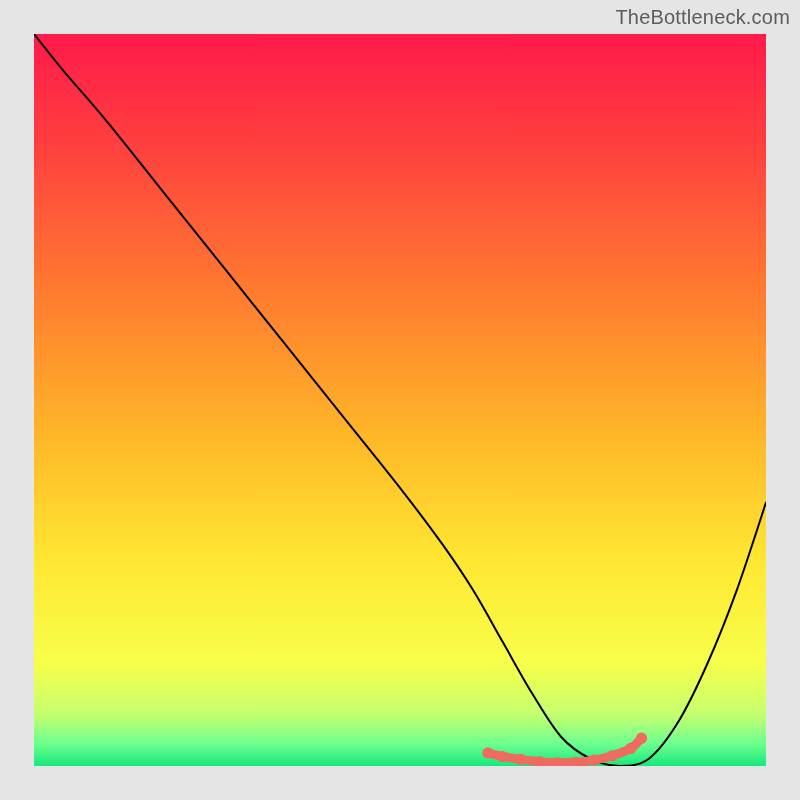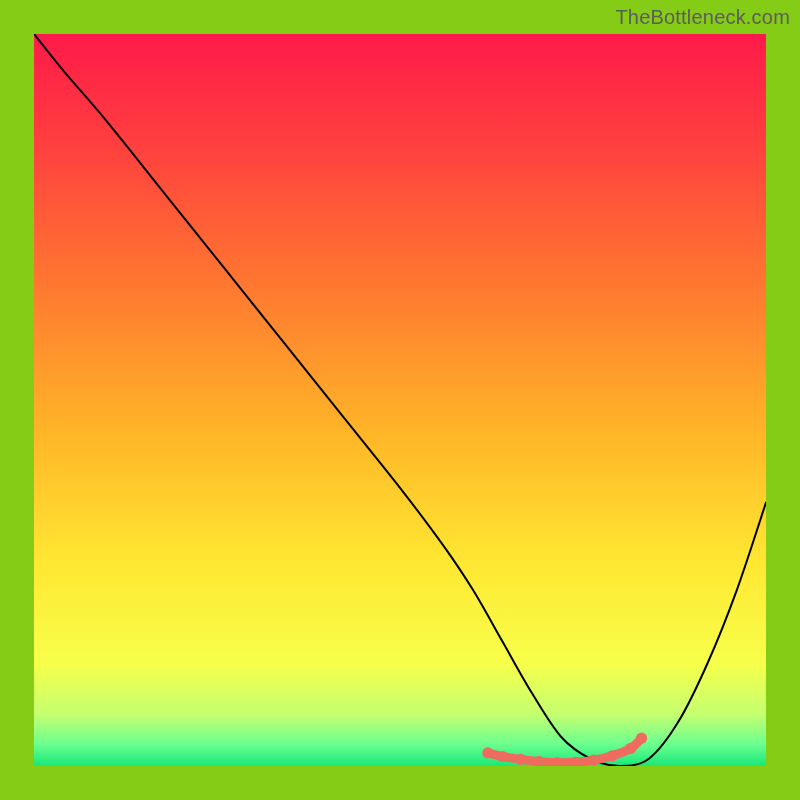--- a/index.html
+++ b/index.html
@@ -8,21 +8,21 @@
     background: #000;
     width: 800px;
     height: 800px;
     overflow: hidden;
     font-family: Arial, Helvetica, sans-serif;
   }
   .chart-container {
     position: relative;
     width: 800px;
     height: 800px;
-    background: #84cc16;
+    background: #e5e5e5;
   }
   .watermark {
     position: absolute;
     top: 6px;
     right: 10px;
     color: #5c5c5c;
     font-size: 20px;
     font-weight: 500;
     letter-spacing: 0.2px;
     z-index: 10;

